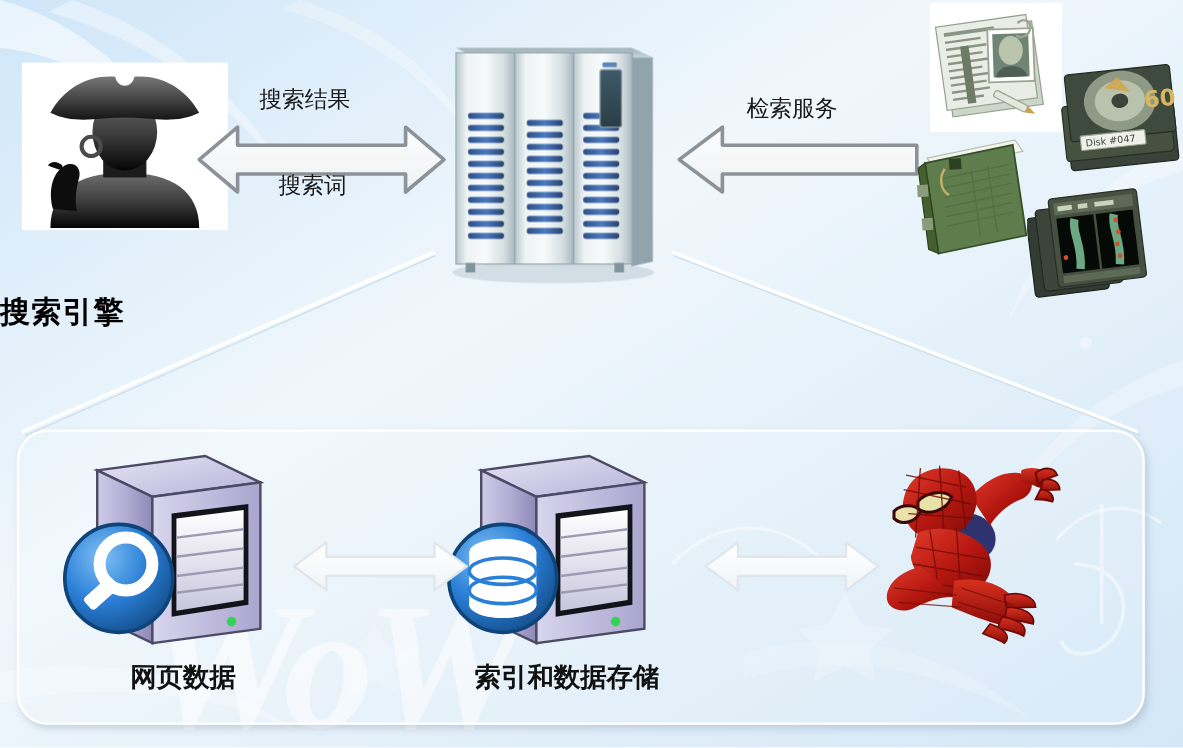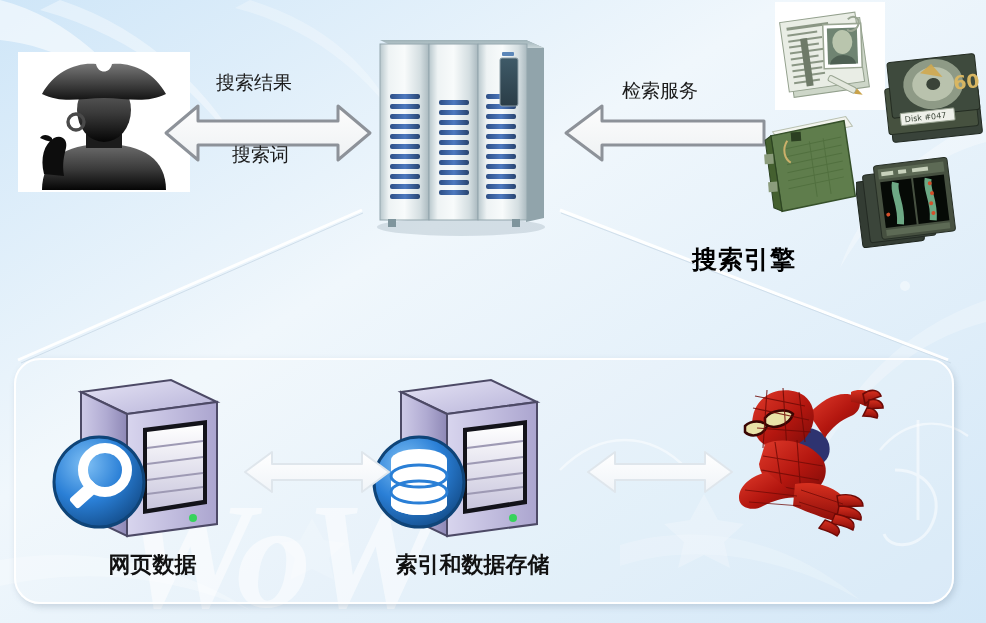--- a/index.html
+++ b/index.html
@@ -66,21 +66,21 @@
   .media-news  { left: 775px; top: 2px;   width: 110px; height: 108px; }
   .media-disk  { left: 883px; top: 48px;  width: 103px; height: 106px; }
   .media-folder{ left: 763px; top: 113px; width: 100px; height: 104px; }
   .media-film  { left: 856px; top: 154px; width: 106px; height: 98px; }
   .media svg { display: block; width: 100%; height: 100%; }
 
   
   .engine-title {
     position: absolute;
     left: 0; top: 243px; width: 796px;
-    text-align: right;
+    text-align: left;
     font-size: 25px;
     font-weight: bold;
     color: #000;
     letter-spacing: 1px;
     font-family: Liberation Sans, sans-serif;
   }
 
   
   .panel {
     position: absolute;

